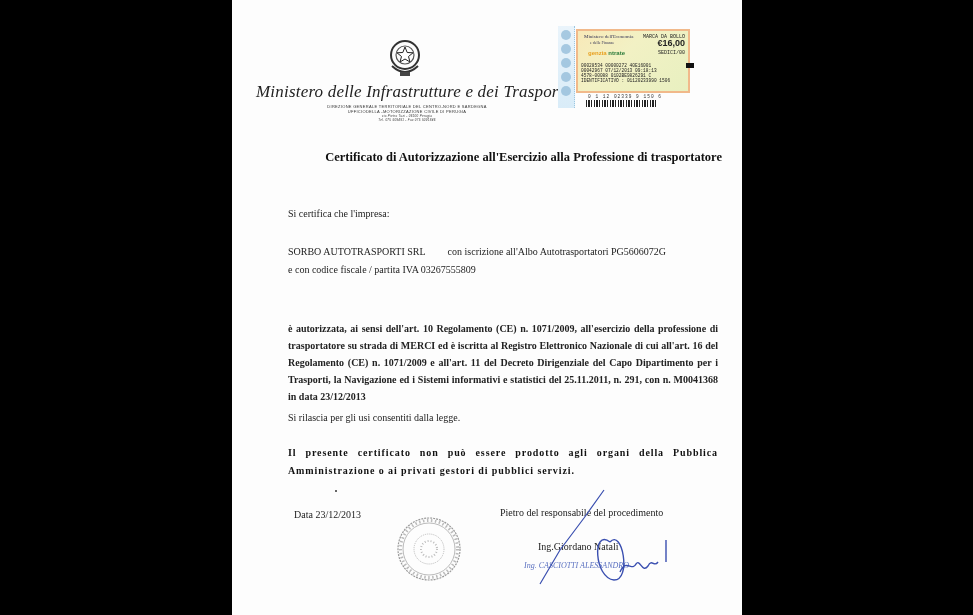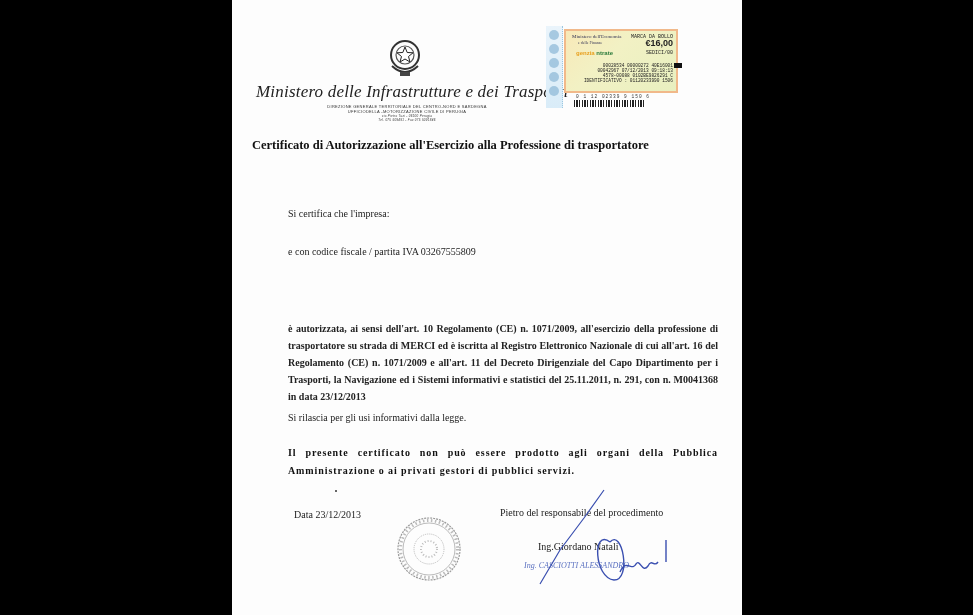--- a/index.html
+++ b/index.html
@@ -17,21 +17,21 @@
     left:24px; top:82px; width:300px; text-align:center;
     font-family:"Liberation Serif", serif; font-style:italic; font-size:17px; color:#222;
     letter-spacing:0.2px; white-space:nowrap;
   }
   .ministry-sub {
     left:40px; top:104px; width:270px; text-align:center; font-family:"Liberation Sans", sans-serif;
     font-size:4px; line-height:5px; color:#333; letter-spacing:0.3px;
   }
   .ministry-sub .small { font-size:3px; line-height:4px; font-style:italic; }
   .stamp {
-    left:314px; top:26px; width:134px; height:82px;text-align:right;
+    left:326px; top:26px; width:134px; height:82px;
   }
   .stamp-left {
     position:absolute; left:0; top:0; width:16px; height:82px;
     background:linear-gradient(#eaf4fb,#d9ecf8); border-right:1px dotted #9cc7e0;
   }
   .stamp-left span {
     display:block; width:10px; height:10px; margin:4px auto 3px; border-radius:50%;
     background:#8ab6d6; opacity:0.7;
   }
   .stamp-main {
@@ -47,21 +47,21 @@
   .stamp-main .code { position:absolute; right:3px; top:19px; font-size:5px; }
   .stamp-main .agenzia { position:absolute; left:10px; top:19px; font-size:6px; font-weight:bold; color:#2a7a3a; font-family:"Liberation Sans",sans-serif; }
   .stamp-main .agenzia b { color:#e8a020; }
   .stamp-main .rows { position:absolute; left:3px; top:32px; right:3px; font-size:4.5px; line-height:5px; }
   .stamp-tab { position:absolute; right:-6px; top:32px; width:8px; height:5px; background:#111; }
   .barcode-num { position:absolute; left:30px; top:68px; font-family:"Liberation Mono",monospace; font-size:4.5px; color:#333; letter-spacing:1px; }
   .barcode { position:absolute; left:28px; top:74px; width:72px; height:7px;
     background:repeating-linear-gradient(90deg,#222 0 1px,#fff 1px 2px,#222 2px 4px,#fff 4px 5px,#222 5px 6px,#fff 6px 8px);
   }
   .title {
-    left:20px; top:136px; width:470px; text-align:left; font-weight:bold;
+    left:20px; top:148px; width:470px; text-align:right; font-weight:bold;
     font-size:12.5px; line-height:18px; color:#111;
   }
   .body-text { left:56px; width:430px; font-size:10px; color:#222; }
   .p-intro { top:208px; }
   .p-company { top:243px; line-height:18px; }
   .p-company .gap { display:inline-block; width:22px; }
   .p-auth { top:320px; line-height:17px; text-align:justify; font-size:10px;font-weight:bold; }
   .p-rilascia { top:412px; }
   .p-notice { top:444px; line-height:18px; font-weight:bold; font-size:10px; letter-spacing:0.9px; color:#111; text-align:justify; }
   .dot { left:103px; top:490px; width:2px; height:2px; background:#666; }
@@ -120,26 +120,27 @@
     <div class="barcode"></div>
   </div>
 
   <div class="abs title">
     <div>Certificato di Autorizzazione all'Esercizio alla Professione di trasportatore</div>
   </div>
 
   <div class="abs body-text p-intro">Si certifica che l'impresa:</div>
 
   <div class="abs body-text p-company">
+    <div><span>SORBO AUTOTRASPORTI SRL</span><span class="gap"></span><span>con iscrizione all'Albo Autotrasportatori PG5606072G</span></div>
     <div>e con codice fiscale / partita IVA 03267555809</div>
   </div>
 
   <div class="abs body-text p-auth">è autorizzata, ai sensi dell'art. 10 Regolamento (CE) n. 1071/2009, all'esercizio della professione di trasportatore su strada di MERCI ed è iscritta al Registro Elettronico Nazionale di cui all'art. 16 del Regolamento (CE) n. 1071/2009 e all'art. 11 del Decreto Dirigenziale del Capo Dipartimento per i Trasporti, la Navigazione ed i  Sistemi informativi e statistici del 25.11.2011, n. 291, con n.  M0041368 in data  23/12/2013</div>
 
-  <div class="abs body-text p-rilascia">Si rilascia per gli usi informativi dalla legge.</div>
+  <div class="abs body-text p-rilascia">Si rilascia per gli usi consentiti dalla legge.</div>
 
   <div class="abs body-text p-notice">Il presente certificato non può essere prodotto agli organi della Pubblica Amministrazione o ai privati gestori di pubblici servizi.</div>
 
   <div class="abs dot"></div>
 
   <div class="abs data">Data 23/12/2013</div>
 
   <svg class="abs seal" viewBox="0 0 68 68">
     <circle cx="34" cy="34" r="31" fill="none" stroke="#999" stroke-width="1.2" stroke-dasharray="2 1"></circle>
     <circle cx="34" cy="34" r="26" fill="none" stroke="#aaa" stroke-width="0.8"></circle>

